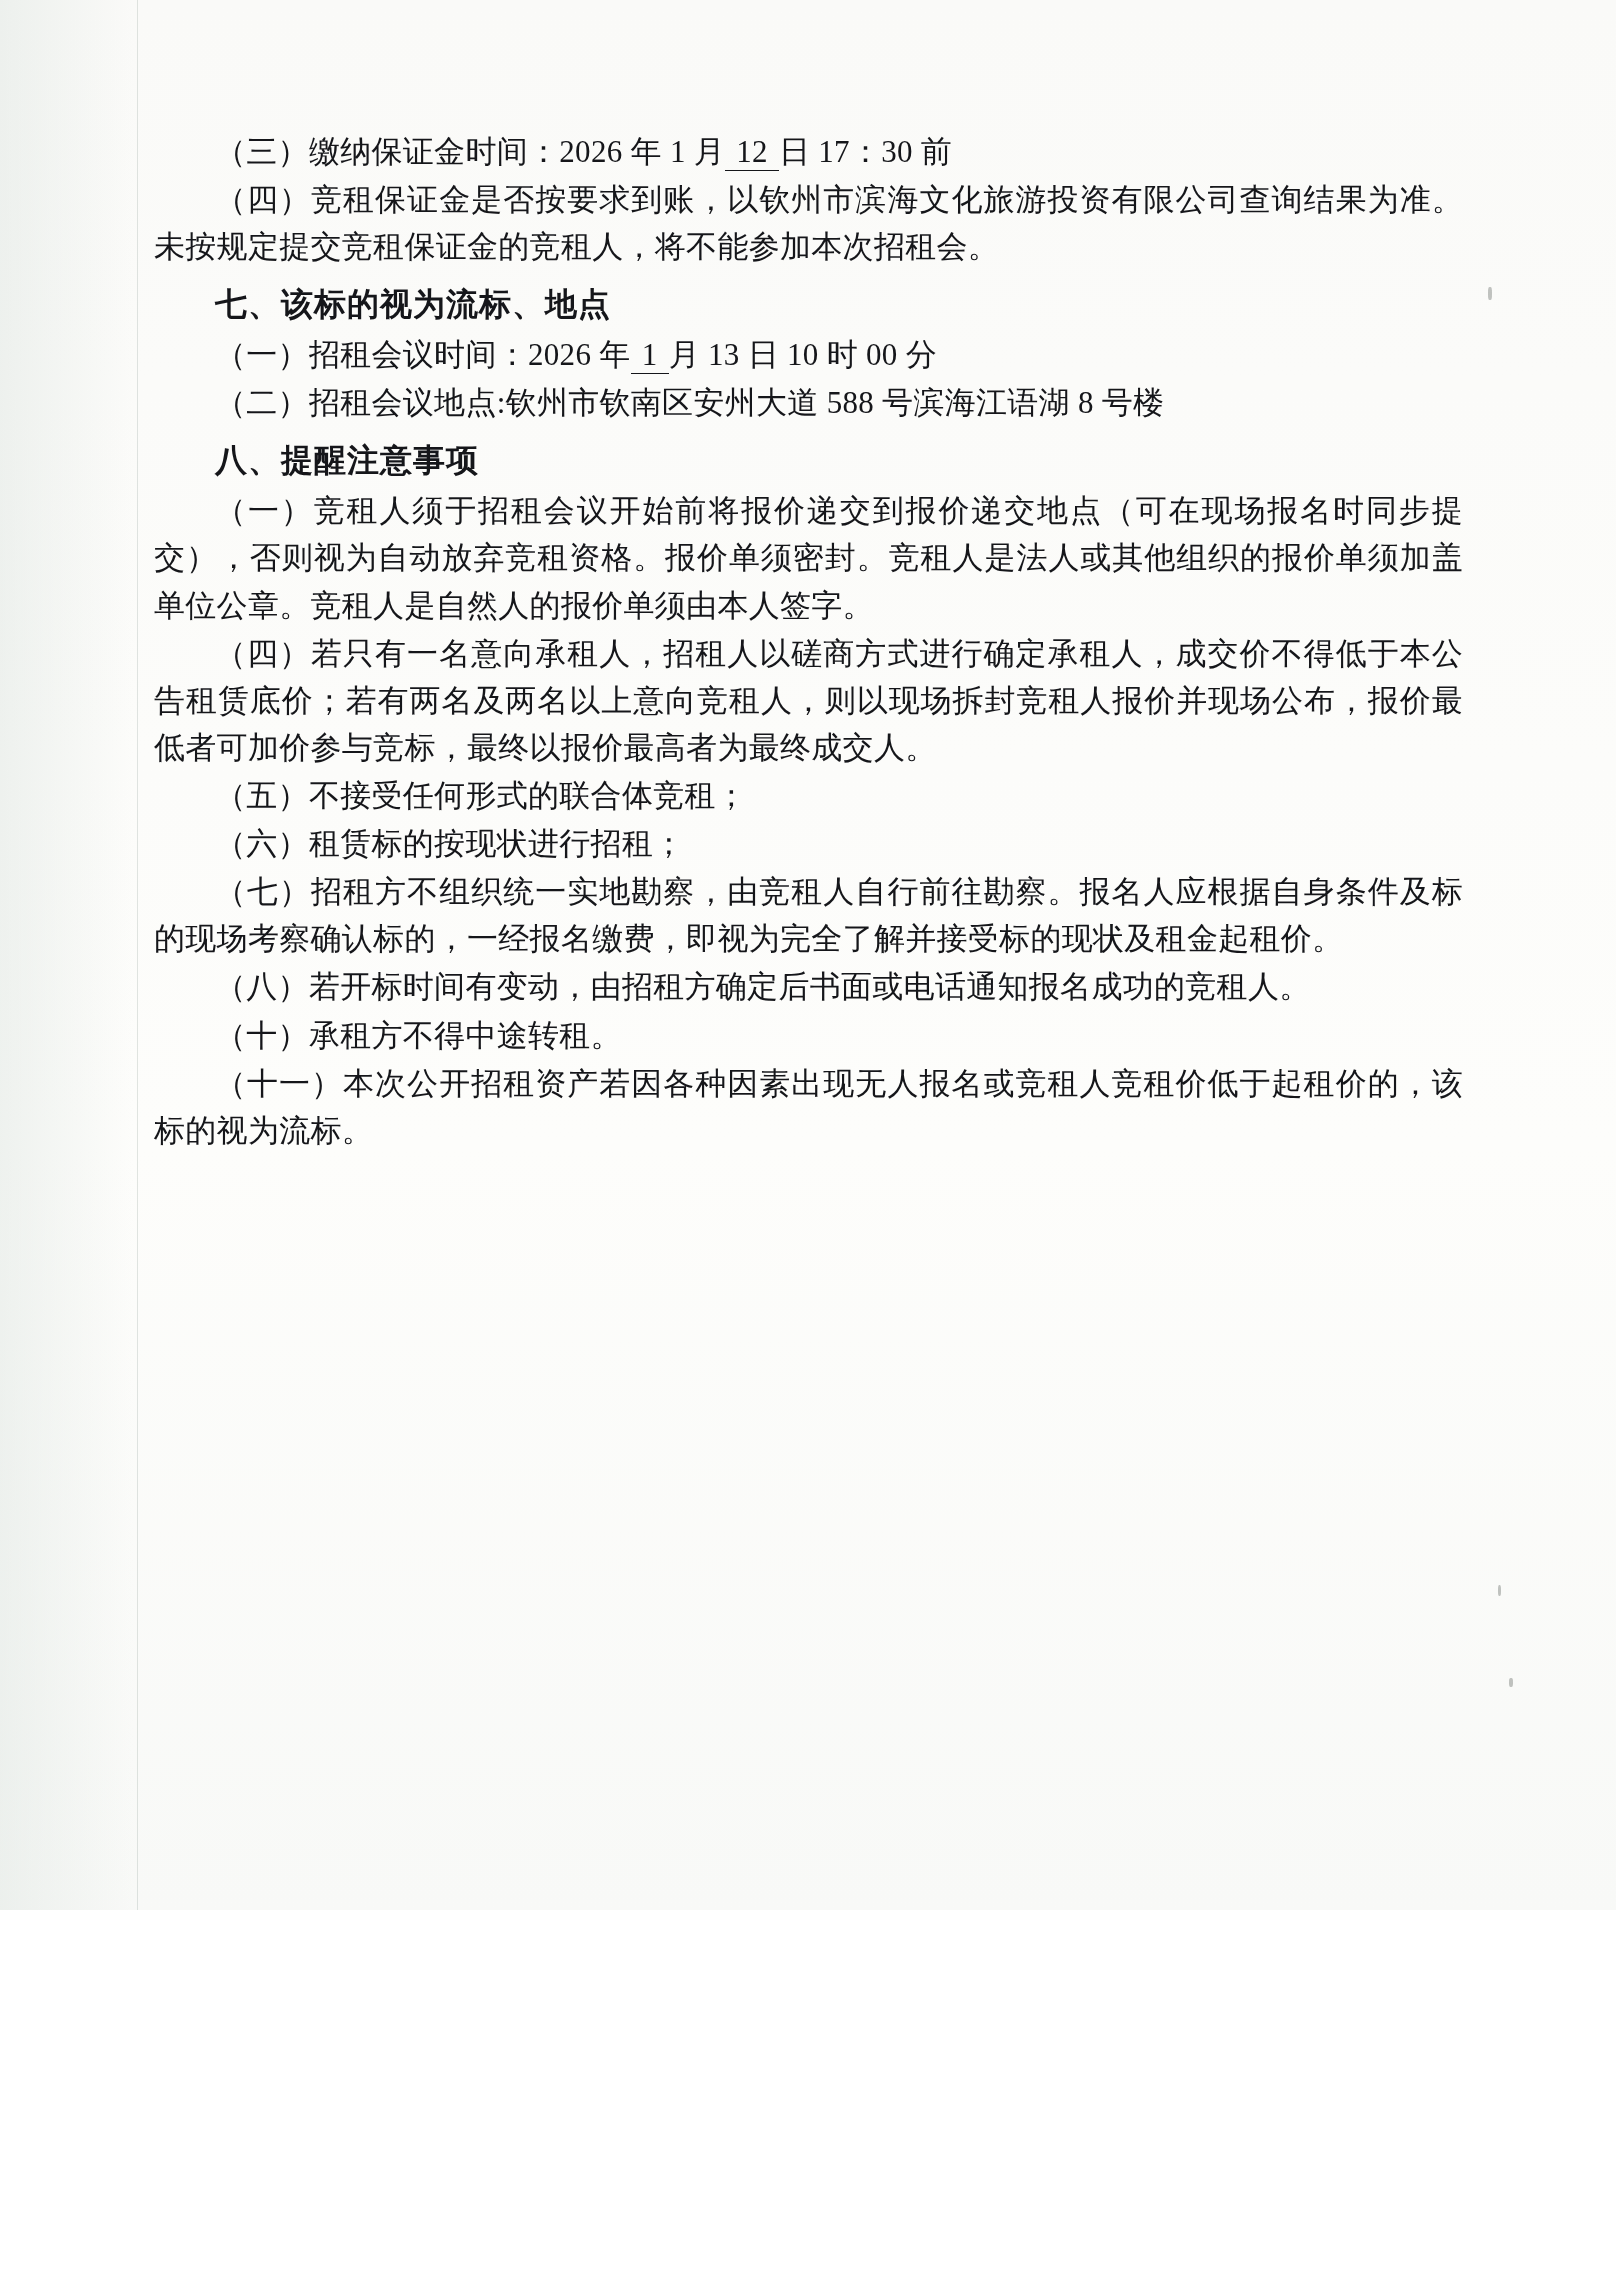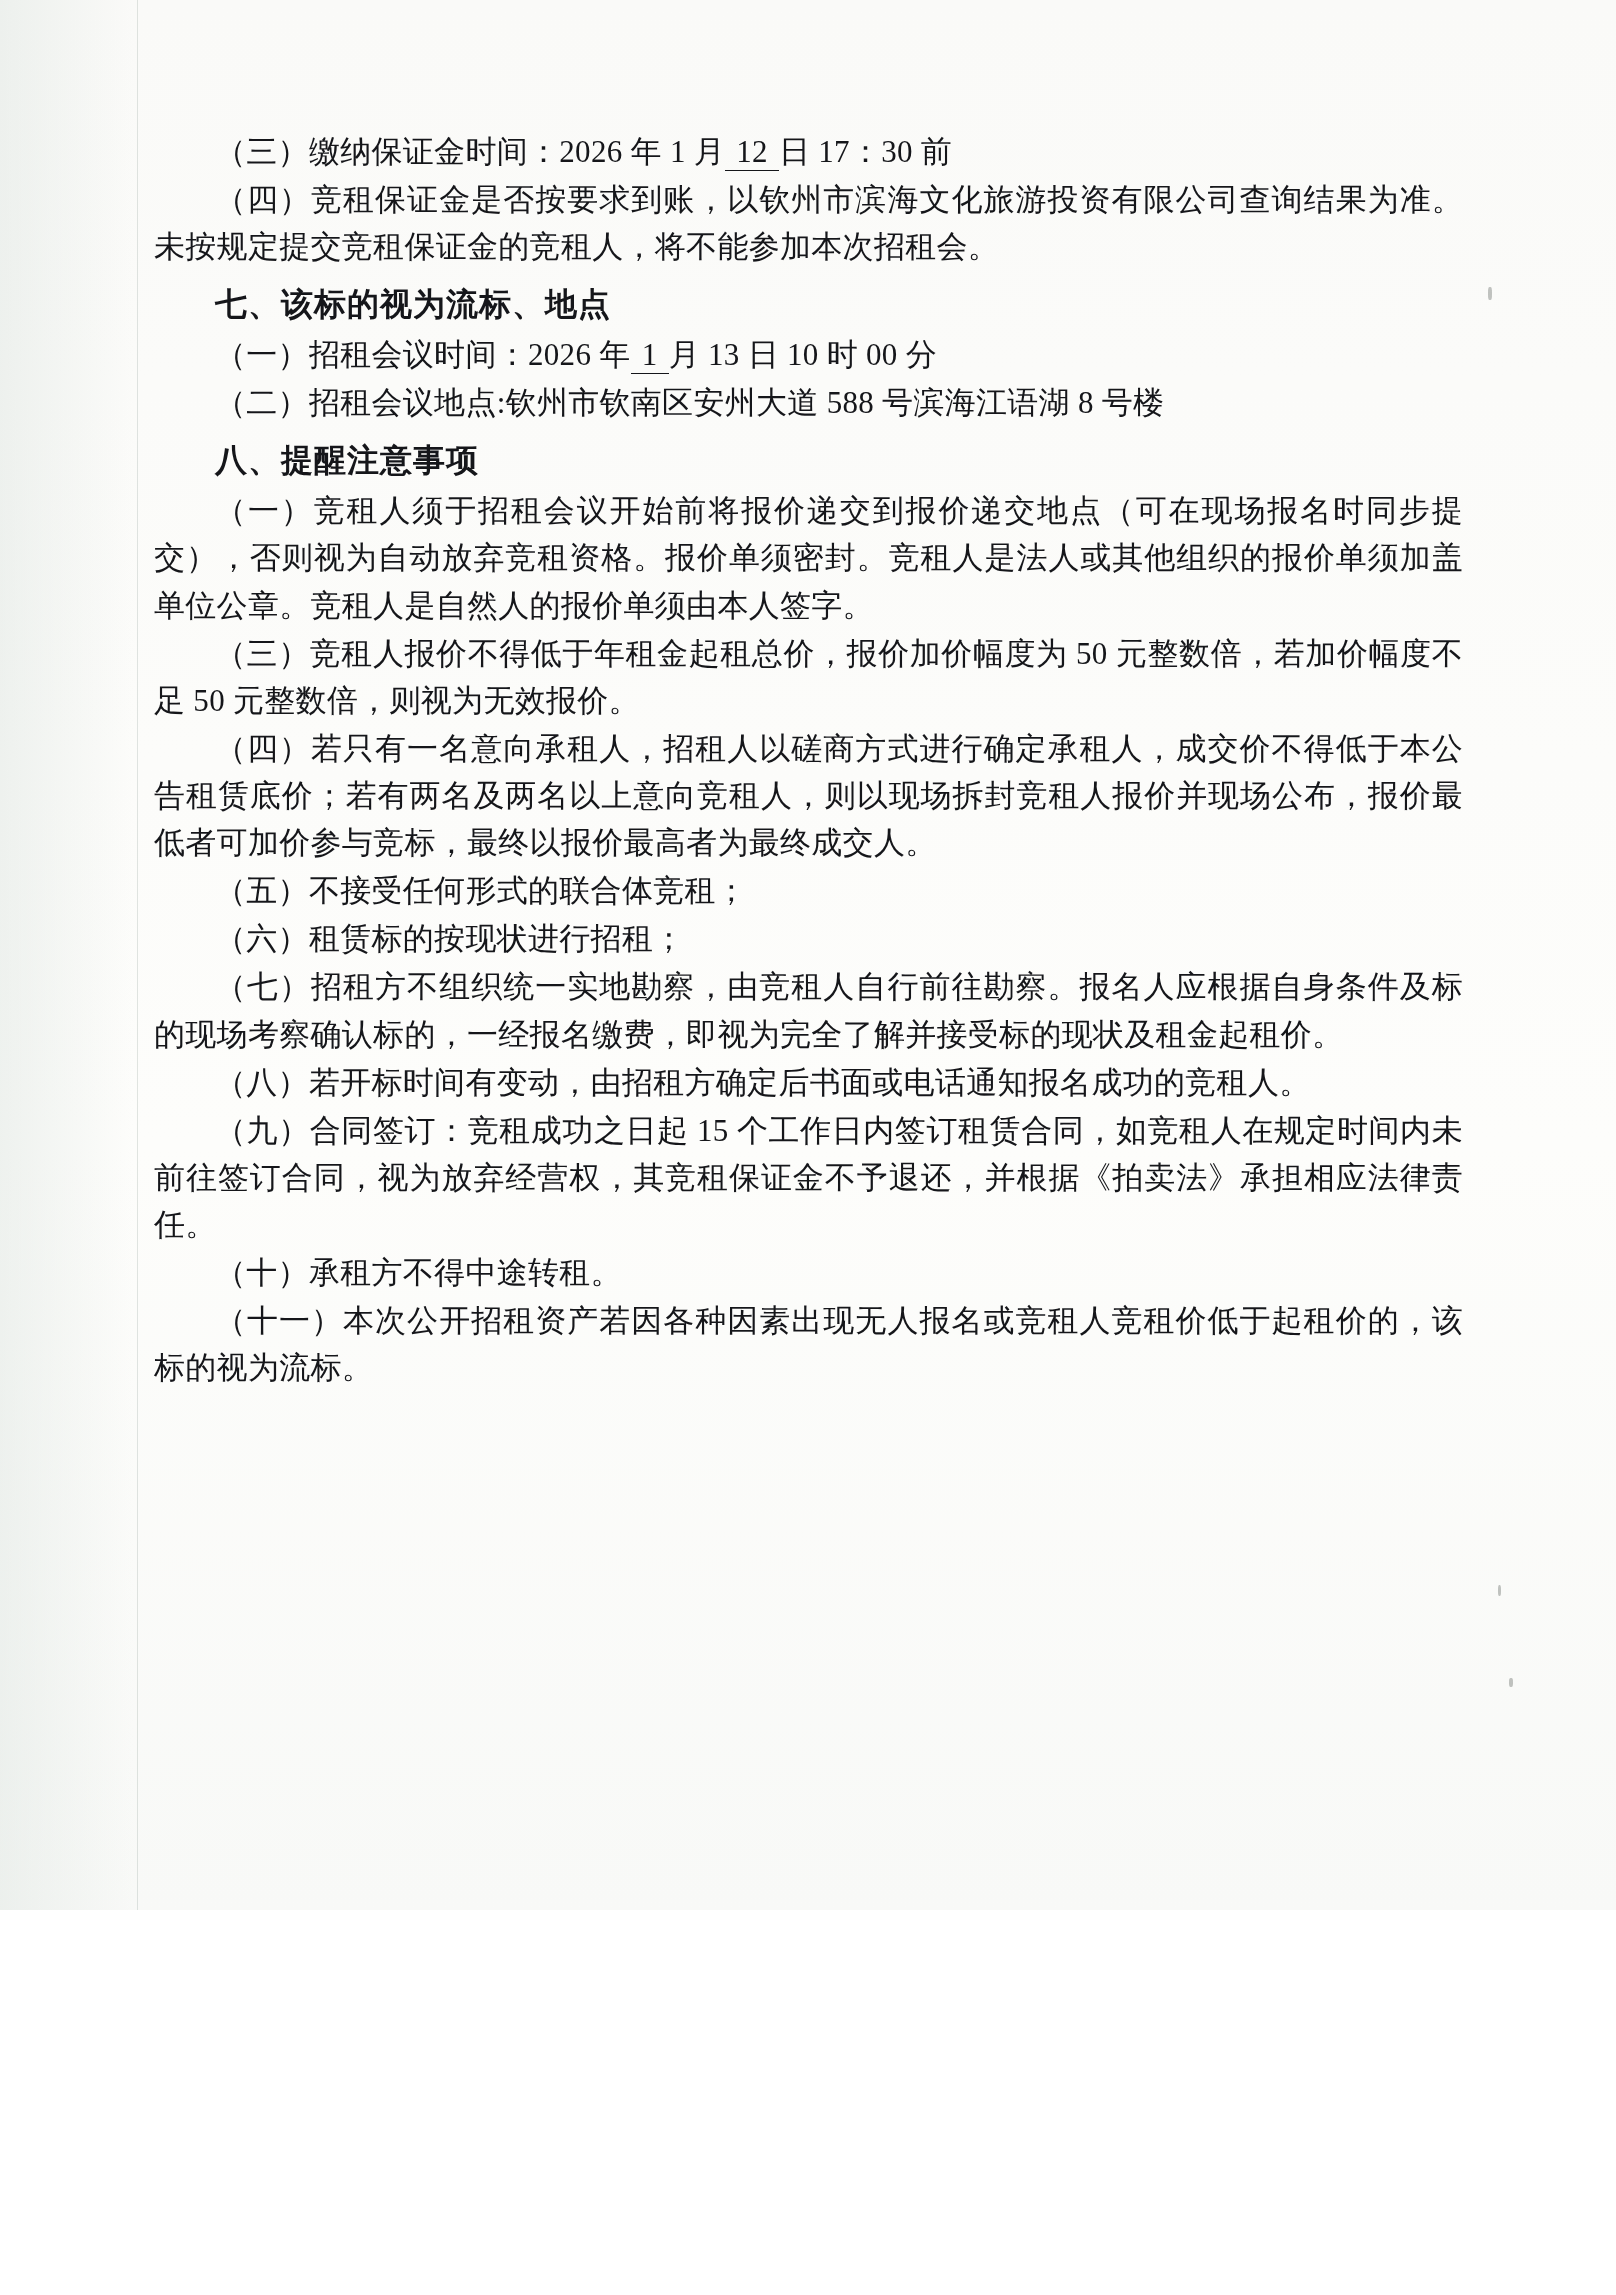--- a/index.html
+++ b/index.html
@@ -92,26 +92,24 @@
   <div class="speck" style="left:359px; top:2272px; width:9.2px; height:2.6px;"></div>
 
   <div class="content">
       <p class="indent"><span>（三）缴纳保证金时间：2026 年  1 月</span><span class="underline"> 12 </span><span>日 17：30 前</span></p>
       <p class="indent"><span>（四）竞租保证金是否按要求到账，以钦州市滨海文化旅游投资有限公司查询结果为准。未按规定提交竞租保证金的竞租人，将不能参加本次招租会。</span></p>
       <p class="heading"><span>七、该标的视为流标、地点</span></p>
       <p class="indent"><span>（一）招租会议时间：2026 年</span><span class="underline"> 1 </span><span>月  13 日 10 时 00 分</span></p>
       <p class="indent"><span>（二）招租会议地点:钦州市钦南区安州大道 588 号滨海江语湖 8 号楼</span></p>
       <p class="heading"><span>八、提醒注意事项</span></p>
       <p class="indent"><span>（一）竞租人须于招租会议开始前将报价递交到报价递交地点（可在现场报名时同步提交），否则视为自动放弃竞租资格。报价单须密封。竞租人是法人或其他组织的报价单须加盖单位公章。竞租人是自然人的报价单须由本人签字。</span></p>
-      <p class="indent"><span>（三）竞租人报价不得低于年租金起租总价，报价加价幅度为 50 元整数倍，若加价幅度不足 50 元整数倍，则视为无效报价。</span></p>
       <p class="indent"><span>（四）若只有一名意向承租人，招租人以磋商方式进行确定承租人，成交价不得低于本公告租赁底价；若有两名及两名以上意向竞租人，则以现场拆封竞租人报价并现场公布，报价最低者可加价参与竞标，最终以报价最高者为最终成交人。</span></p>
       <p class="indent"><span>（五）不接受任何形式的联合体竞租；</span></p>
       <p class="indent"><span>（六）租赁标的按现状进行招租；</span></p>
       <p class="indent"><span>（七）招租方不组织统一实地勘察，由竞租人自行前往勘察。报名人应根据自身条件及标的现场考察确认标的，一经报名缴费，即视为完全了解并接受标的现状及租金起租价。</span></p>
       <p class="indent"><span>（八）若开标时间有变动，由招租方确定后书面或电话通知报名成功的竞租人。</span></p>
-      <p class="indent"><span>（九）合同签订：竞租成功之日起 15 个工作日内签订租赁合同，如竞租人在规定时间内未前往签订合同，视为放弃经营权，其竞租保证金不予退还，并根据《拍卖法》承担相应法律责任。</span></p>
       <p class="indent"><span>（十）承租方不得中途转租。</span></p>
       <p class="indent"><span>（十一）本次公开招租资产若因各种因素出现无人报名或竞租人竞租价低于起租价的，该标的视为流标。</span></p>
     </div>
 
   <div class="page-number">3</div>
 </div>
 
 
 </body></html>

